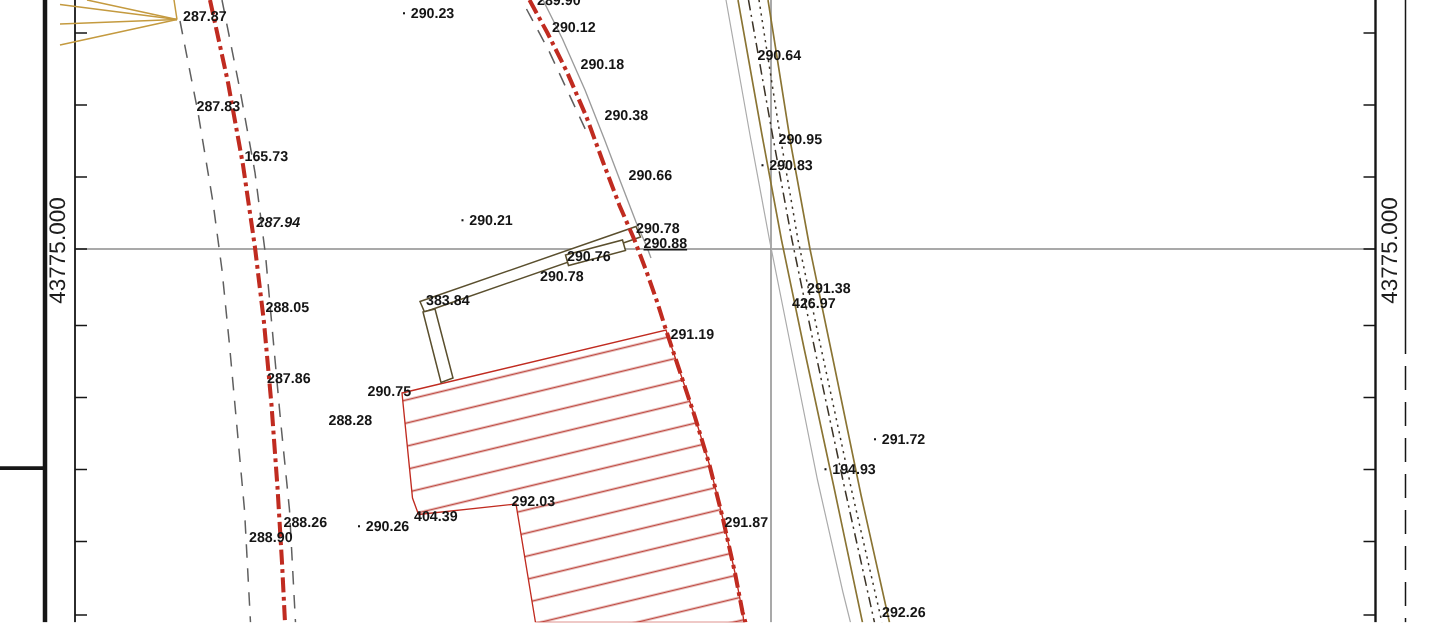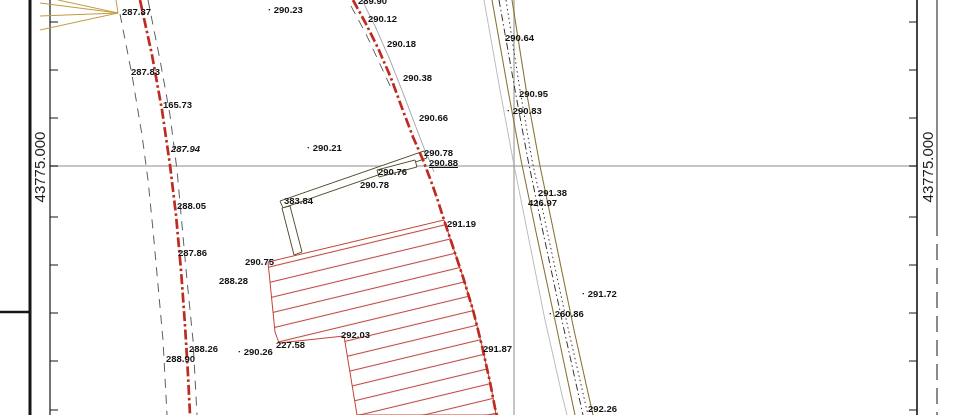--- a/index.html
+++ b/index.html
@@ -141,30 +141,30 @@
       <div class="pt" style="left: 378px; top: 166px;">290.76</div>
       <div class="pt" style="left: 360px; top: 179px;">290.78</div>
       <div class="pt" style="left: 284px; top: 195px;">383.84</div>
       <div class="pt" style="left: 177px; top: 200px;">288.05</div>
       <div class="pt" style="left: 159px; top: 247px; margin-left: 19px;">287.86</div>
       <div class="pt" style="left: 187px; top: 275px; margin-left: 32px;">288.28</div>
       <div class="pt" style="left: 245px; top: 256px;">290.75</div>
       <div class="pt" style="left: 447px; top: 218px;">291.19</div>
       <div class="pt" style="left: 238px; top: 322px; margin-top: 24px;">· 290.26</div>
       <div class="pt" style="left: 341px; top: 329px;">292.03</div>
-      <div class="pt" style="left: 276px; top: 339px;">227.58</div>
+      <div class="pt" style="left: 276px; top: 339px;">404.39</div>
       <div class="pt" style="left: 189px; top: 343px;">288.26</div>
       <div class="pt" style="left: 166px; top: 353px;">288.90</div>
       <div class="pt" style="left: 483px; top: 343px;">291.87</div>
       <div class="pt" style="left: 505px; top: 32px;">290.64</div>
       <div class="pt" style="left: 519px; top: 88px;">290.95</div>
       <div class="pt" style="left: 507px; top: 105px;">· 290.83</div>
       <div class="pt" style="left: 538px; top: 187px;">291.38</div>
       <div class="pt" style="left: 528px; top: 197px;">426.97</div>
       <div class="pt" style="left: 582px; top: 288px;">· 291.72</div>
-      <div class="pt" style="left: 549px; top: 308px;">· 260.86</div>
+      <div class="pt" style="left: 549px; top: 308px;">· 194.93</div>
       <div class="pt" style="left: 588px; top: 403px;">292.26</div>
     </div>
 
 
   <div id="coord-left" class="coordlbl">43775.000</div>
   <div id="coord-right" class="coordlbl">43775.000</div>
 </div>
 
 </body></html>

